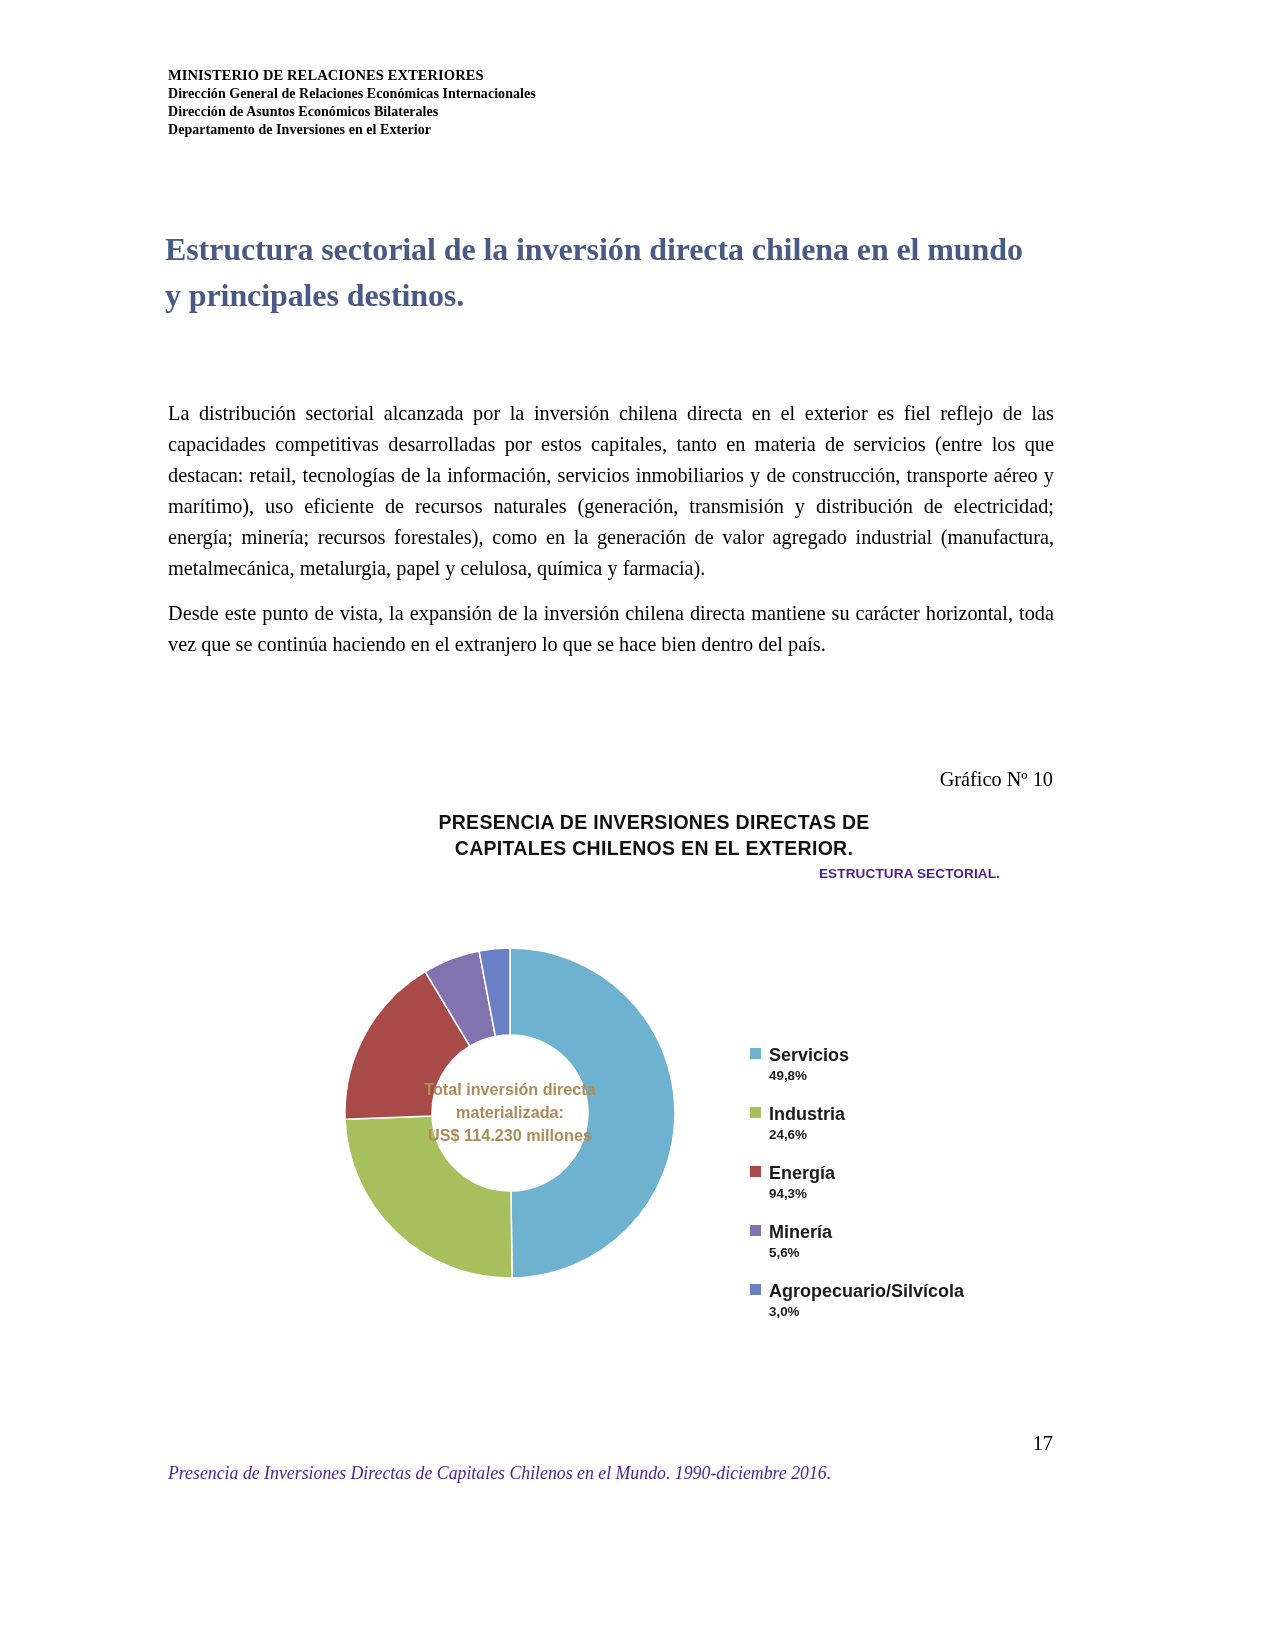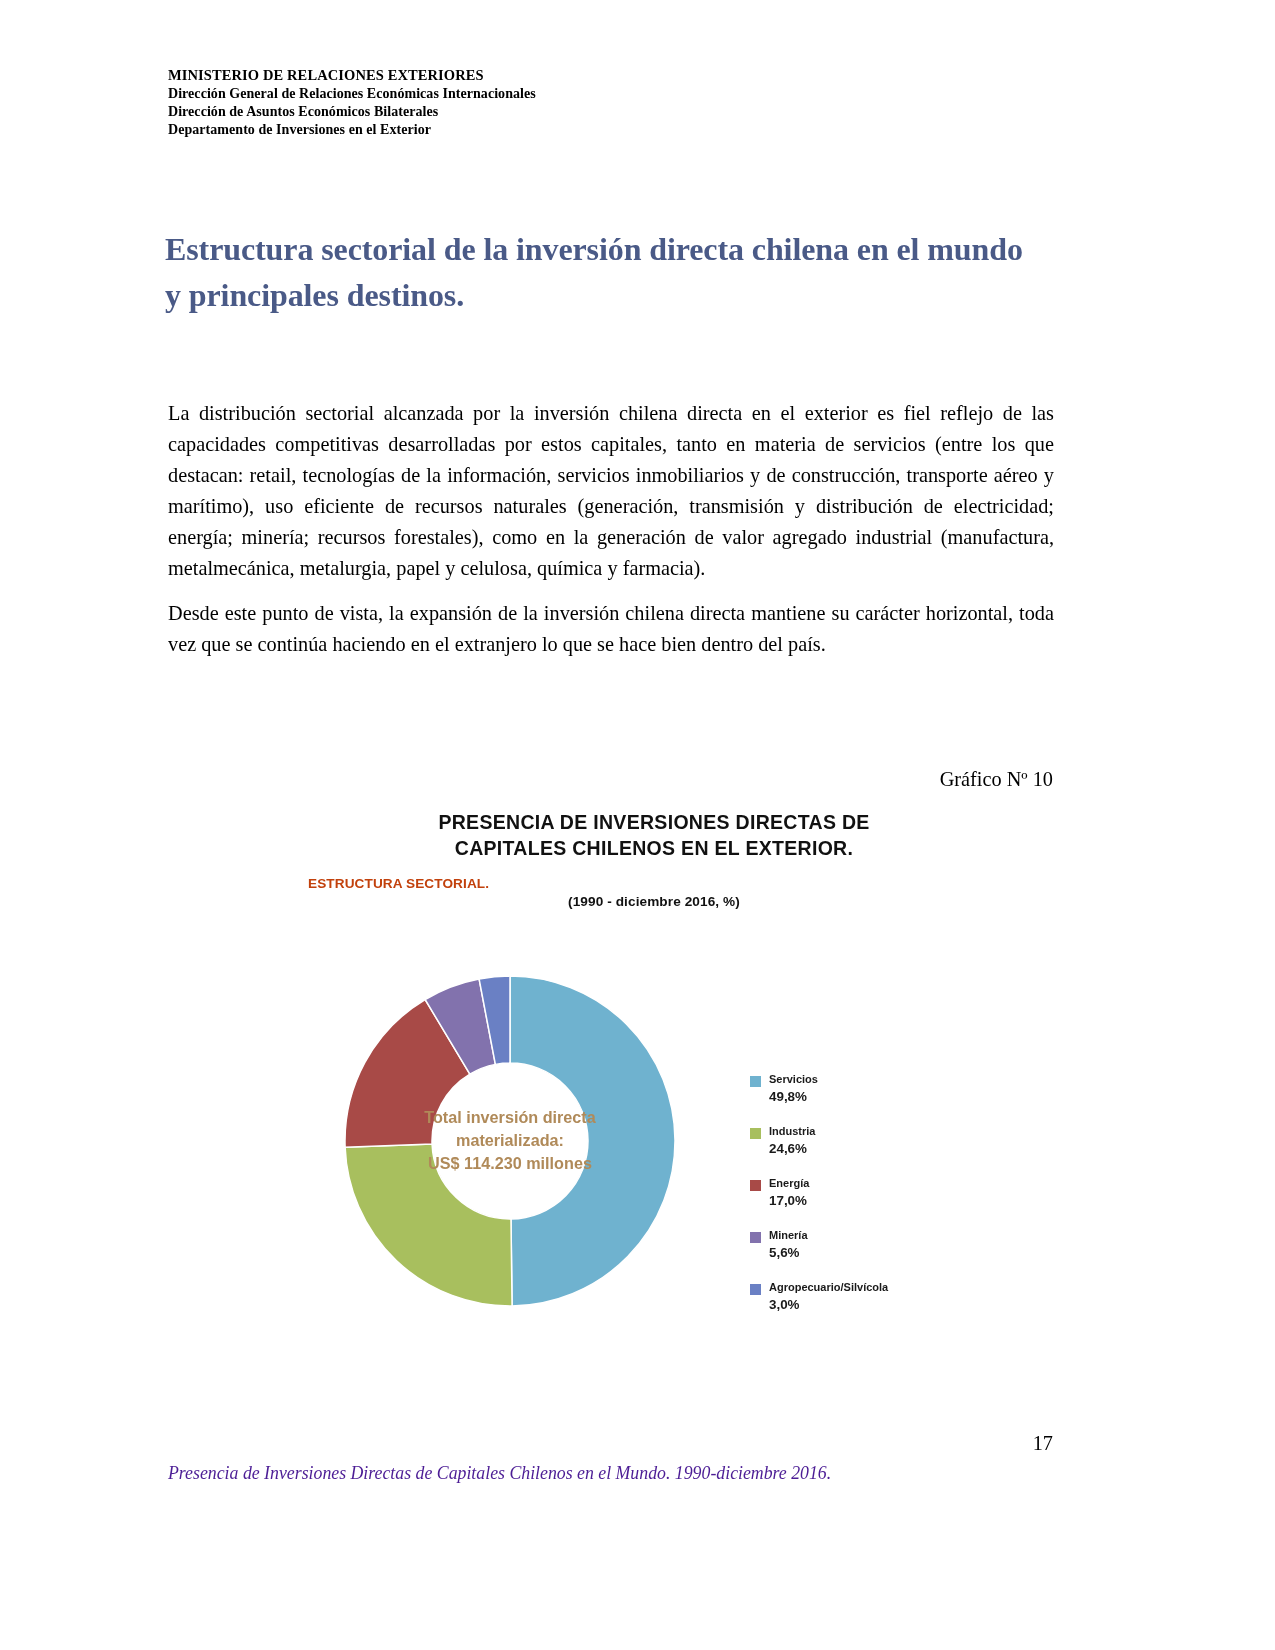--- a/index.html
+++ b/index.html
@@ -94,26 +94,26 @@
     text-align: center;
     font-family: "Liberation Sans", sans-serif;
     font-weight: bold;
     font-size: 19.5px;
     line-height: 1.33;
     color: #111111;
     letter-spacing: 0.3px;
     padding-left: 28px;
   }
   .chart-sub1 {
-    text-align: left;
+    text-align: right;
     font-family: "Liberation Sans", sans-serif;
     font-weight: bold;
     font-size: 13.6px;
-    color: #c2410c;
-    margin-top: 14px;
+    color: #4c1d95;
+    margin-top: 4px;
     letter-spacing: 0.1px;
     padding-left: 28px;
   }
   .chart-sub2 {
     text-align: center;
     font-family: "Liberation Sans", sans-serif;
     font-weight: bold;
     font-size: 13.6px;
     color: #111111;
     margin-top: 3px;
@@ -178,21 +178,21 @@
   .legend-swatch {
     width: 11px;
     height: 11px;
     flex: 0 0 11px;
     margin-top: 3px;
     margin-right: 8px;
   }
   .legend-name {
     font-family: "Liberation Sans", sans-serif;
     font-weight: bold;
-    font-size: 11px;
+    font-size: 18px;
     color: #1a1a1a;
     white-space: nowrap;
   }
   .legend-value {
     font-family: "Liberation Sans", sans-serif;
     font-weight: bold;
     font-size: 13.4px;
     color: #1a1a1a;
     margin-left: 19px;
     margin-top: 2px;
@@ -253,21 +253,20 @@
   </div>
 
   <div class="grafico-label">Gráfico Nº 10</div>
 
   <div class="chart-block">
     <div class="chart-title">
       <div>PRESENCIA DE INVERSIONES DIRECTAS DE</div>
       <div>CAPITALES CHILENOS EN  EL EXTERIOR.</div>
     </div>
     <div class="chart-sub1">ESTRUCTURA SECTORIAL.</div>
-    <div class="chart-sub2">(1990 - diciembre 2016, %)</div>
 
     <div class="chart-body">
 
       <div class="donut-wrap">
         <svg class="donut-svg" width="440" height="440" viewBox="0 0 440 440">
           <g id="donut-slices">
               <path d="M 220 55 A 165 165 0 0 1 222.07339658075318 384.98697229362966 L 220.9801511109015 297.99384144789764 A 78 78 0 0 0 220 142 Z" fill="#6fb2cf" stroke="#ffffff" stroke-width="1.5"></path>
               <path d="M 222.07339658075318 384.98697229362966 A 165 165 0 0 1 55.11723701430279 226.2188801405392 L 142.05542113403405 222.9398342482549 A 78 78 0 0 0 220.9801511109015 297.99384144789764 Z" fill="#a8bf5e" stroke="#ffffff" stroke-width="1.5"></path>
               <path d="M 55.11723701430279 226.2188801405392 A 165 165 0 0 1 135.11747692605138 78.5081017280474 L 179.87371636504247 153.11292081689515 A 78 78 0 0 0 142.05542113403405 222.9398342482549 Z" fill="#a84a47" stroke="#ffffff" stroke-width="1.5"></path>
               <path d="M 135.11747692605138 78.5081017280474 A 165 165 0 0 1 189.08208309335558 57.92260362976634 L 205.38425746231354 143.38159444316227 A 78 78 0 0 0 179.87371636504247 153.11292081689515 Z" fill="#8272ad" stroke="#ffffff" stroke-width="1.5"></path>
@@ -295,21 +294,21 @@
               <span class="legend-swatch" style="background: rgb(168, 191, 94);"></span>
               <span class="legend-name">Industria</span>
             </div>
             <div class="legend-value">24,6%</div>
           </div>
           <div class="legend-item">
             <div class="legend-row">
               <span class="legend-swatch" style="background: rgb(168, 74, 71);"></span>
               <span class="legend-name">Energía</span>
             </div>
-            <div class="legend-value">17,0%</div>
+            <div class="legend-value">94,3%</div>
           </div>
           <div class="legend-item">
             <div class="legend-row">
               <span class="legend-swatch" style="background: rgb(130, 114, 173);"></span>
               <span class="legend-name">Minería</span>
             </div>
             <div class="legend-value">5,6%</div>
           </div>
           <div class="legend-item">
             <div class="legend-row">

